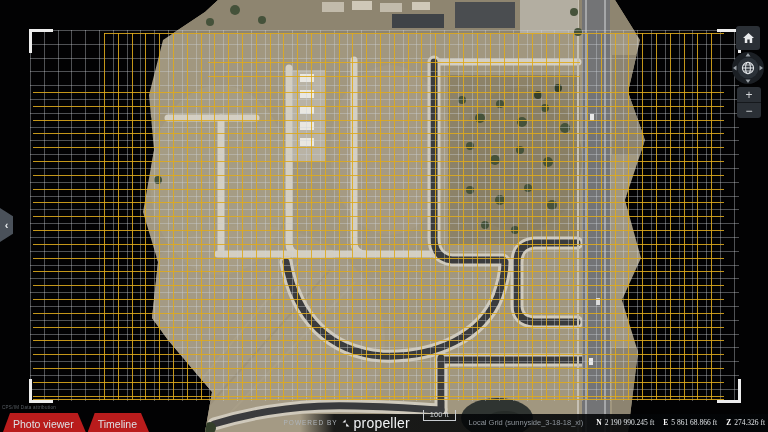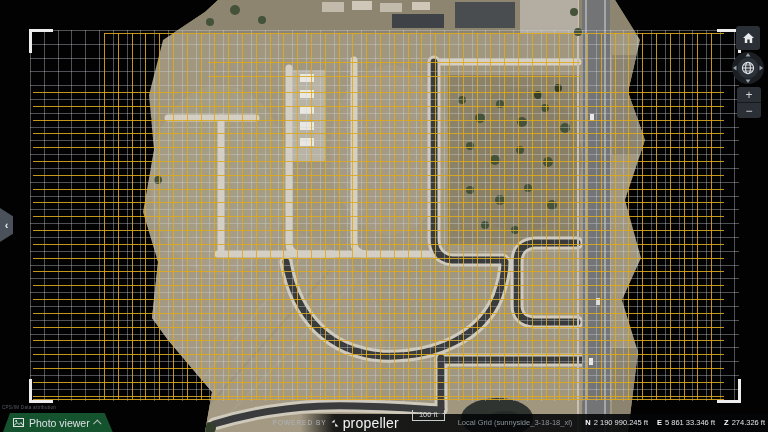--- a/index.html
+++ b/index.html
@@ -46,36 +46,36 @@
     clip-path:polygon(0 0,100% 24%,100% 76%,0 100%);display:flex;align-items:center;
     justify-content:center;color:#e8ebee;font-size:11px;font-weight:bold;cursor:pointer;}
 
   
   .scrim{position:absolute;left:300px;right:0;bottom:0;height:18px;pointer-events:none;
     background:linear-gradient(90deg, rgba(3,5,7,0), rgba(3,5,7,.85) 34px, rgba(3,5,7,.92));}
   .attrib{position:absolute;left:2px;bottom:22px;font-size:4.5px;color:#5a6066;letter-spacing:.3px;}
 
   
   .tabs{position:absolute;left:3px;bottom:0;height:19px;display:flex;gap:2px;}
-  .tab{display:flex;align-items:center;gap:5px;background:#14532d;color:#dde1e5;
+  .tab{display:flex;align-items:center;gap:5px;background:#b91c1c;color:#dde1e5;
     font-size:10.5px;padding:0 12px 0 10px;cursor:pointer;
-    clip-path:polygon(7px 0,calc(100% - 8px) 0,100% 100%,0 100%);}
+    clip-path:polygon(7px 0,calc(100% - 8px) 0,100% 100%,0 100%);flex-direction:column;}
   .chev-up{width:5px;height:5px;border-left:1.5px solid #b9bfc5;border-top:1.5px solid #b9bfc5;
     transform:rotate(45deg) translateY(1px);display:inline-block;}
 
   
   .info{position:absolute;right:3px;bottom:0;height:19px;display:flex;align-items:center;gap:13px;}
   .powered{display:flex;align-items:center;gap:4px;}
   .powered .pb{font-size:6.5px;letter-spacing:1px;color:#aeb4b9;}
   .powered .brand{font-size:14px;font-weight:normal;color:#f1f3f5;letter-spacing:.2px;}
   .scalebar{height:10px;border-left:1px solid #c8ccd0;border-right:1px solid #c8ccd0;
     border-bottom:1px solid #c8ccd0;padding:0 6px;margin-bottom:14px;
     font-size:7.5px;line-height:9px;color:#cdd1d5;}
   .crs{font-size:7.5px;color:#8e949b;}
-  .coords{display:flex;gap:9px;font-size:7.5px;color:#e0e4e7;}
+  .coords{display:flex;gap:9px;font-size:7.5px;color:#e0e4e7;font-family:Liberation Serif, serif;}
   .coord b{color:#fff;margin-right:3px;font-weight:bold;}
 </style>
 </head>
 <body>
 
 <div class="stage">
 
   <svg class="photo" viewBox="0 0 768 432" xmlns="http://www.w3.org/2000/svg">
     <defs>
       <clipPath id="ph">
@@ -237,39 +237,47 @@
   <div class="tabs">
     <div class="tab">
       <svg width="11" height="9" viewBox="0 0 11 9">
         <rect x=".5" y=".5" width="10" height="8" fill="none" stroke="#dfe3e6"></rect>
         <circle cx="3.2" cy="3" r="1" fill="#dfe3e6"></circle>
         <path d="M1,7.5 L4,4.5 L6,6.5 L8,4.5 L10,7.5" fill="none" stroke="#dfe3e6"></path>
       </svg>
       <span>Photo viewer</span>
       <span class="chev-up"></span>
     </div>
+    <div class="tab">
+      <svg width="10" height="10" viewBox="0 0 10 10">
+        <circle cx="5" cy="5" r="4.2" fill="none" stroke="#dfe3e6"></circle>
+        <path d="M5,2.4 V5 L7,6.3" fill="none" stroke="#dfe3e6"></path>
+      </svg>
+      <span>Timeline</span>
+      <span class="chev-up"></span>
+    </div>
   </div>
 
   <div class="info">
     <div class="powered">
       <span class="pb">POWERED BY</span>
       <svg width="8" height="8" viewBox="0 0 8 8">
         <path d="M0.5,3.6 L3.6,0.5 L3.6,3.6 Z" fill="#f1f3f5"></path>
         <path d="M4.2,4.2 L7.4,7.4 L4.2,7.4 Z" fill="#f1f3f5"></path>
       </svg>
       <span class="brand">propeller</span>
     </div>
     <div class="scalebar">100 ft</div>
     <span class="crs">Local Grid (sunnyside_3-18-18_xl)</span>
     <div class="coords">
       <span class="coord">
         <b>N</b><span>2 190 990.245 ft</span>
       </span>
       <span class="coord">
-        <b>E</b><span>5 861 33.346 ft</span>
+        <b>E</b><span>5 861 68.866 ft</span>
       </span>
       <span class="coord">
         <b>Z</b><span>274.326 ft</span>
       </span>
     </div>
   </div>
 
 </div>
 
 </body></html>

